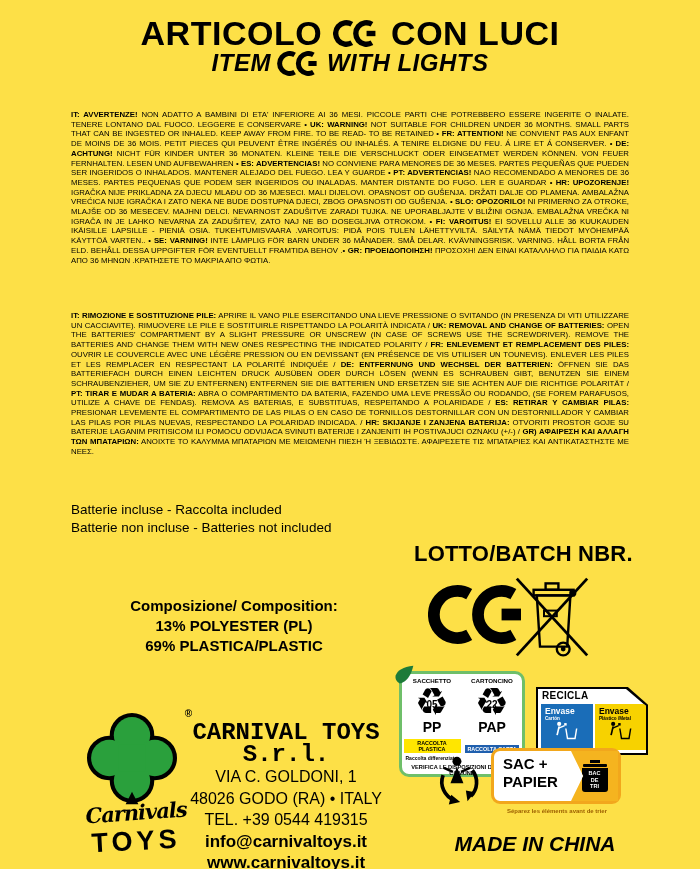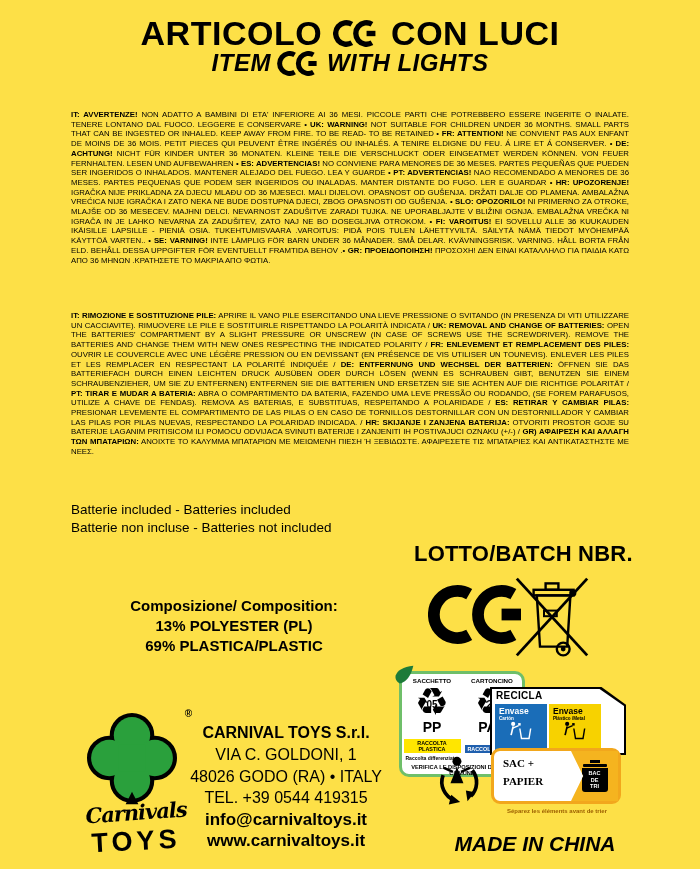--- a/index.html
+++ b/index.html
@@ -48,21 +48,21 @@
   .gb-code{font-size:14px;font-weight:bold;margin-top:-3px;}
   .gb-bands{display:flex;justify-content:space-around;margin-top:2px;}
   .gb-band-col{width:57px;text-align:center;}
   .band{display:inline-block;font-size:5.4px;font-weight:bold;padding:1px 2px;}
   .band-yellow{background:#ffe600;color:#000;}
   .band-blue{background:#1f5fae;color:#fff;}
   .gb-sub{font-size:5px;font-weight:bold;text-align:left;padding-left:2px;}
   .gb-footer{font-size:5.7px;font-weight:bold;text-align:center;margin-top:3px;}
 
   
-  .recicla{position:absolute;left:490px;top:687px;width:136px;height:68px;background:#000;
+  .recicla{position:absolute;left:536px;top:687px;width:112px;height:68px;background:#000;
            clip-path:polygon(0 0,82% 0,100% 26%,100% 100%,0 100%);}
   .recicla-inner{position:absolute;left:2px;top:2px;right:2px;bottom:2px;background:#fff;
            clip-path:polygon(0 0,81.5% 0,100% 26.5%,100% 100%,0 100%);}
   .recicla-title{font-size:10px;font-weight:800;padding:1px 0 0 4px;letter-spacing:.3px;}
   .recicla-panels{position:absolute;left:3px;top:15px;display:flex;gap:2px;}
   .panel{width:52px;height:46px;padding:2px 16px 0 4px;box-sizing:border-box;}
   .panel-blue{background:#1a6db8;color:#fff;}
   .panel-yellow{background:#f7d200;color:#000;}
   .panel-title{font-size:8.5px;font-weight:800;}
   .panel-sub{font-size:4.6px;font-weight:bold;}
@@ -70,29 +70,29 @@
 
   
   .clover-wrap{position:absolute;left:82px;top:708px;width:108px;height:155px;}
   .registered{position:absolute;right:-2px;top:0;font-size:10px;font-weight:bold;}
   .logo-script{position:absolute;left:0;right:0;top:92px;text-align:center;font-size:21px;
                font-weight:bold;font-style:italic;font-family:"DejaVu Serif",serif;
                transform:rotate(-4deg);letter-spacing:-1px;}
   .logo-toys{position:absolute;left:0;right:0;top:118px;text-align:center;font-size:27px;
              font-weight:800;letter-spacing:4px;transform:rotate(-3deg);}
   .address{position:absolute;left:184px;top:722px;width:204px;text-align:center;}
-  .addr-name{font-size:16px;font-weight:800;line-height:22px;}
+  .addr-name{font-size:24px;font-weight:800;line-height:22px;font-family:Liberation Mono, monospace;}
   .addr-line{font-size:16px;line-height:21.5px;}
   .addr-bold{font-size:17px;font-weight:800;line-height:21.5px;}
 
   
   .triman{position:absolute;left:435px;top:754px;}
   .sacbadge{position:absolute;left:491px;top:748px;width:130px;height:56px;box-sizing:border-box;
             border:3.5px solid #f2a71c;border-radius:9px;background:#fff;display:flex;align-items:stretch;}
-  .sac-text{flex:1;padding:4px 0 17px 9px;font-size:11px;line-height:17.5px;font-weight:800;font-family:Liberation Serif, serif;}
+  .sac-text{flex:1;padding:4px 0 17px 9px;font-size:15px;line-height:17.5px;font-weight:800;}
   .sac-ribbon{width:47px;background:#f5b41f;clip-path:polygon(0 0,100% 0,100% 100%,0 100%,26% 50%);
               display:flex;align-items:center;justify-content:center;}
   .bac-bin{width:26px;text-align:center;}
   .bac-lid{height:3px;background:#000;margin:0 1px 1px 1px;border-radius:1px;}
   .bac-handle{width:10px;height:3px;background:#000;margin:0 auto 1px auto;}
   .bac-body{background:#000;color:#fff;border-radius:0 0 3px 3px;padding:2px 0;
             font-size:5.5px;font-weight:800;line-height:6.5px;}
   .separez{position:absolute;left:487px;top:808px;width:140px;text-align:center;font-size:6px;
            font-weight:bold;color:#9c5f00;}
 
@@ -126,21 +126,21 @@
         <path d="M125 50 H158" stroke="#000" stroke-width="20"></path>
       </svg>
     </span>
     <span class="subtitle-text">WITH LIGHTS</span>
   </div>
 
   <p class="warn" id="para1"><b>IT: AVVERTENZE!</b> NON ADATTO A BAMBINI DI ETA' INFERIORE AI 36 MESI. PICCOLE PARTI CHE POTREBBERO ESSERE INGERITE O INALATE. TENERE LONTANO DAL FUOCO. LEGGERE E CONSERVARE • <b>UK: WARNING!</b> NOT SUITABLE FOR CHILDREN UNDER 36 MONTHS. SMALL PARTS THAT CAN BE INGESTED OR INHALED. KEEP AWAY FROM FIRE. TO BE READ- TO BE RETAINED • <b>FR: ATTENTION!</b> NE CONVIENT PAS AUX ENFANT DE MOINS DE 36 MOIS. PETIT PIECES QUI PEUVENT ÊTRE INGÉRÉS OU INHALÉS. A TENIRE ELDIGNE DU FEU. Á LIRE ET Á CONSERVER. • <b>DE: ACHTUNG!</b> NICHT FÜR KINDER UNTER 36 MONATEN. KLEINE TEILE DIE VERSCHLUCKT ODER EINGEATMET WERDEN KÖNNEN. VON FEUER FERNHALTEN. LESEN UND AUFBEWAHREN • <b>ES: ADVERTENCIAS!</b> NO CONVIENE PARA MENORES DE 36 MESES. PARTES PEQUEÑAS QUE PUEDEN SER INGERIDOS O INHALADOS. MANTENER ALEJADO DEL FUEGO. LEA Y GUARDE • <b>PT: ADVERTENCIAS!</b> NAO RECOMENDADO A MENORES DE 36 MESES. PARTES PEQUENAS QUE PODEM SER INGERIDOS OU INALADAS. MANTER DISTANTE DO FUGO. LER E GUARDAR • <b>HR: UPOZORENJE!</b> IGRAČKA NIJE PRIKLADNA ZA DJECU MLAĐU OD 36 MJESECI. MALI DIJELOVI. OPASNOST OD GUŠENJA. DRŽATI DALJE OD PLAMENA. AMBALAŽNA VREĆICA NIJE IGRAČKA I ZATO NEKA NE BUDE DOSTUPNA DJECI, ZBOG OPASNOSTI OD GUŠENJA. • <b>SLO: OPOZORILO!</b> NI PRIMERNO ZA OTROKE, MLAJŠE OD 36 MESECEV. MAJHNI DELCI. NEVARNOST ZADUŠITVE ZARADI TUJKA. NE UPORABLJAJTE V BLIŽINI OGNJA. EMBALAŽNA VREČKA NI IGRAČA IN JE LAHKO NEVARNA ZA ZADUŠITEV, ZATO NAJ NE BO DOSEGLJIVA OTROKOM. • <b>FI: VAROITUS!</b> EI SOVELLU ALLE 36 KUUKAUDEN IKÄISILLE LAPSILLE - PIENIÄ OSIA. TUKEHTUMISVAARA .VAROITUS: PIDÄ POIS TULEN LÄHETTYVILTÄ. SÄILYTÄ NÄMÄ TIEDOT MYÖHEMPÄÄ KÄYTTÖÄ VARTEN.. • <b>SE: VARNING!</b> INTE LÄMPLIG FÖR BARN UNDER 36 MÅNADER. SMÅ DELAR. KVÄVNINGSRISK. VARNING. HÅLL BORTA FRÅN ELD. BEHÅLL DESSA UPPGIFTER FÖR EVENTUELLT FRAMTIDA BEHOV .• <b>GR: ΠΡΟΕΙΔΟΠΟΙΗΣΗ!</b> ΠΡΟΣΟΧΗ! ΔΕΝ ΕΙΝΑΙ ΚΑΤΑΛΛΗΛΟ ΓΙΑ ΠΑΙΔΙΑ ΚΑΤΩ ΑΠΟ 36 ΜΗΝΩΝ .ΚΡΑΤΗΣΕΤΕ ΤΟ ΜΑΚΡΙΑ ΑΠΟ ΦΩΤΙΑ.</p>
   <p class="warn" id="para2"><b>IT: RIMOZIONE E SOSTITUZIONE PILE:</b> APRIRE IL VANO PILE ESERCITANDO UNA LIEVE PRESSIONE O SVITANDO (IN PRESENZA DI VITI UTILIZZARE UN CACCIAVITE). RIMUOVERE LE PILE E SOSTITUIRLE RISPETTANDO LA POLARITÀ INDICATA / <b>UK: REMOVAL AND CHANGE OF BATTERIES:</b> OPEN THE BATTERIES' COMPARTMENT BY A SLIGHT PRESSURE OR UNSCREW (IN CASE OF SCREWS USE THE SCREWDRIVER). REMOVE THE BATTERIES AND CHANGE THEM WITH NEW ONES RESPECTING THE INDICATED POLARITY / <b>FR: ENLEVEMENT ET REMPLACEMENT DES PILES:</b> OUVRIR LE COUVERCLE AVEC UNE LÉGÈRE PRESSION OU EN DEVISSANT (EN PRÉSENCE DE VIS UTILISER UN TOUNEVIS). ENLEVER LES PILES ET LES REMPLACER EN RESPECTANT LA POLARITÉ INDIQUÉE / <b>DE: ENTFERNUNG UND WECHSEL DER BATTERIEN:</b> ÖFFNEN SIE DAS BATTERIEFACH DURCH EINEN LEICHTEN DRUCK AUSÜBEN ODER DURCH LÖSEN (WENN ES SCHRAUBEN GIBT, BENUTZEN SIE EINEM SCHRAUBENZIEHER, UM SIE ZU ENTFERNEN) ENTFERNEN SIE DIE BATTERIEN UND ERSETZEN SIE SIE ACHTEN AUF DIE RICHTIGE POLARITÄT / <b>PT: TIRAR E MUDAR A BATERIA:</b> ABRA O COMPARTIMENTO DA BATERIA, FAZENDO UMA LEVE PRESSÃO OU RODANDO, (SE FOREM PARAFUSOS, UTILIZE A CHAVE DE FENDAS). REMOVA AS BATERIAS, E SUBSTITUAS, RESPEITANDO A POLARIDADE / <b>ES: RETIRAR Y CAMBIAR PILAS:</b> PRESIONAR LEVEMENTE EL COMPARTIMENTO DE LAS PILAS O EN CASO DE TORNILLOS DESTORNILLAR CON UN DESTORNILLADOR Y CAMBIAR LAS PILAS POR PILAS NUEVAS, RESPECTANDO LA POLARIDAD INDICADA. / <b>HR: SKIJANJE I ZANJENA BATERIJA:</b> OTVORITI PROSTOR GOJE SU BATERIJE LAGANIM PRITISICOM ILI POMOCU ODVIJACA SVINUTI BATERIJE I ZANJENITI IH POSTIVAJUCI OZNAKU (+/-) / <b>GR) ΑΦΑΙΡΕΣΗ ΚΑΙ ΑΛΛΑΓΗ ΤΩΝ ΜΠΑΤΑΡΙΩΝ:</b> ΑΝΟΙΧΤΕ ΤΟ ΚΑΛΥΜΜΑ ΜΠΑΤΑΡΙΩΝ ΜΕ ΜΕΙΩΜΕΝΗ ΠΙΕΣΗ Ή ΞΕΒΙΔΩΣΤΕ. ΑΦΑΙΡΕΣΕΤΕ ΤΙΣ ΜΠΑΤΑΡΙΕΣ ΚΑΙ ΑΝΤΙΚΑΤΑΣΤΗΣΤΕ ΜΕ ΝΕΕΣ.</p>
 
   <div class="batt-note">
-    <div>Batterie included - Batteries included</div>
+    <div>Batterie incluse - Raccolta included</div>
     <div>Batterie non incluse - Batteries not included</div>
   </div>
 
   <div class="lotto">LOTTO/BATCH NBR.</div>
 
   <div class="composition">
     <div>Composizione/ Composition:</div>
     <div>13% POLYESTER (PL)</div>
     <div>69% PLASTICA/PLASTIC</div>
   </div>

